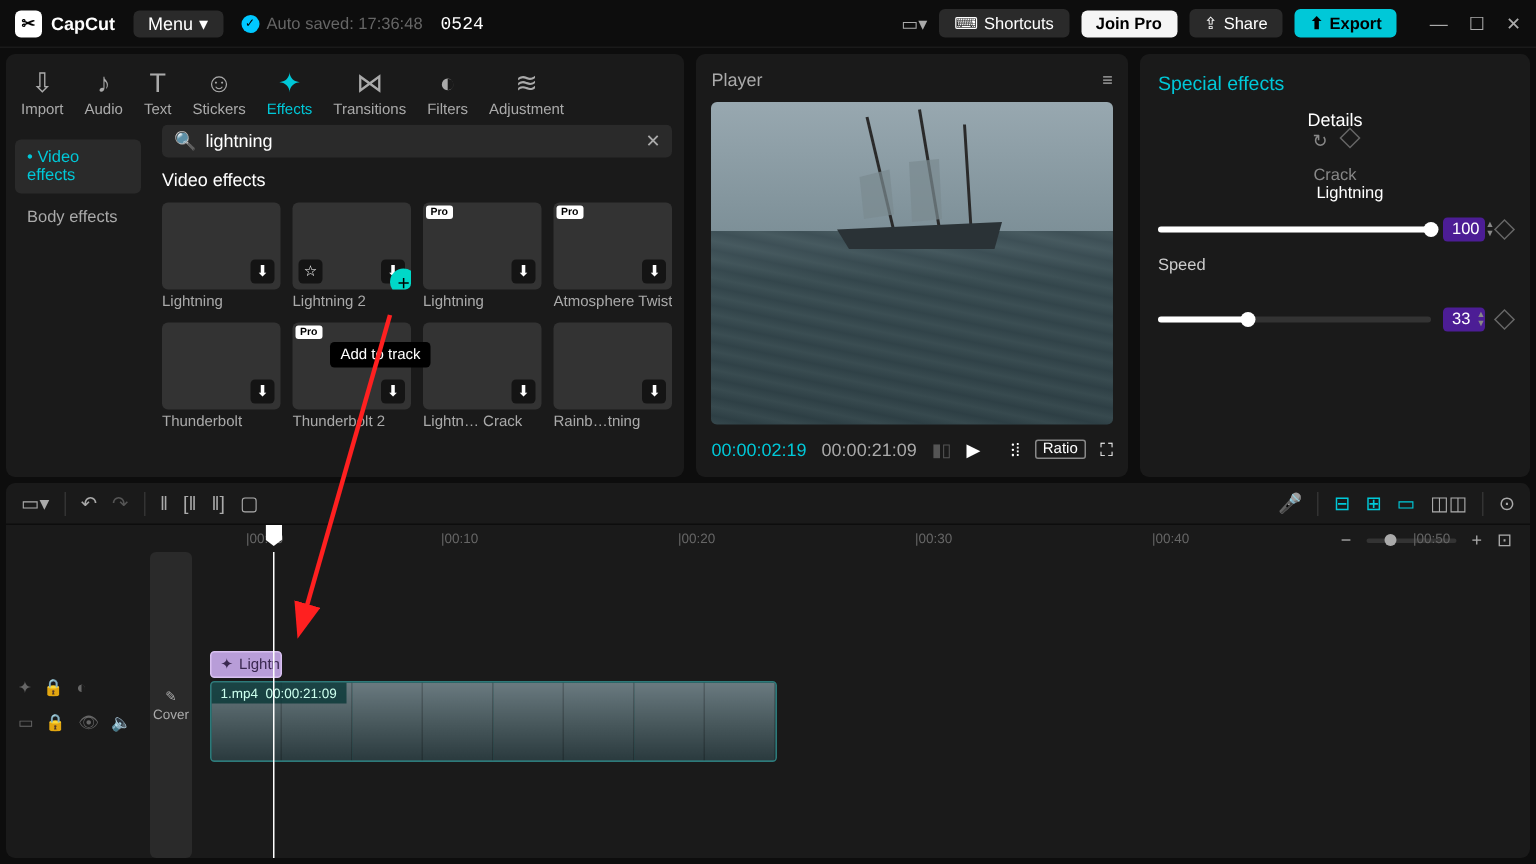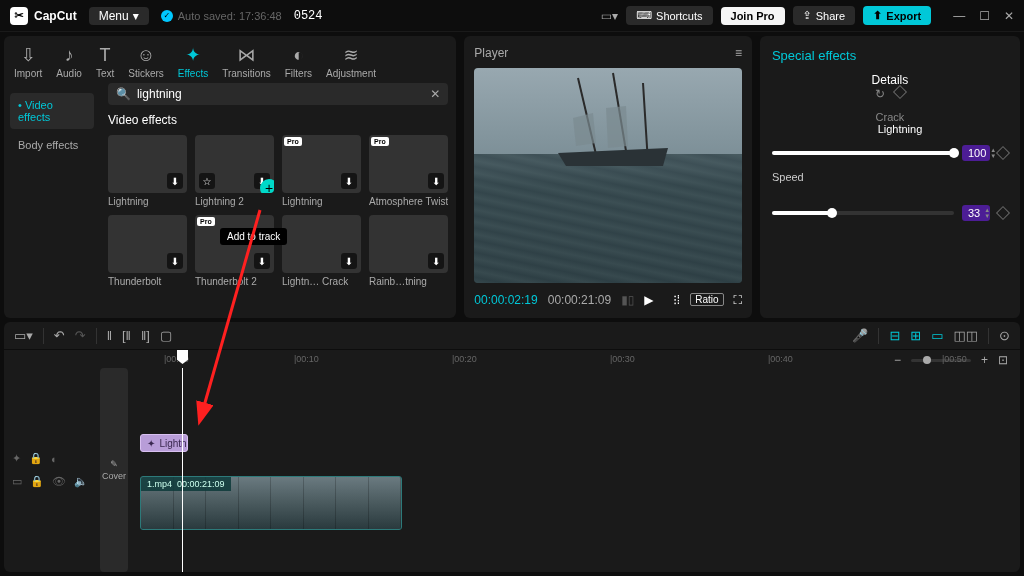--- a/index.html
+++ b/index.html
@@ -86,21 +86,21 @@
 .tl-ruler { height: 18px; display: flex; align-items: center; position: relative; font-size: 9px; color: #666; padding-left: 130px; }
 .tl-ruler .tick { position: absolute; }
 .tl-body { flex: 1; position: relative; display: flex; }
 .tl-gutter { width: 96px; display: flex; flex-direction: column; justify-content: center; gap: 10px; padding: 8px; }
 .gutter-row { display: flex; gap: 8px; align-items: center; color: #666; font-size: 11px; }
 .cover-btn { width: 28px; display: flex; flex-direction: column; align-items: center; justify-content: center; gap: 2px; background: #2a2a2a; border-radius: 4px; padding: 6px 2px; color: #aaa; font-size: 9px; margin-right: 4px; }
 .tl-tracks { flex: 1; position: relative; }
 .playhead { position: absolute; left: 180px; top: 0; bottom: 0; width: 1px; background: #fff; z-index: 10; }
 .playhead::before { content: ''; position: absolute; top: -18px; left: -5px; width: 11px; height: 14px; background: #fff; clip-path: polygon(0 0, 100% 0, 100% 70%, 50% 100%, 0 70%); }
 .track-fx { position: absolute; top: 66px; left: 138px; height: 18px; background: #b89dd8; border: 1px solid #d8c0f0; border-radius: 3px; padding: 0 6px; display: flex; align-items: center; gap: 4px; font-size: 10px; color: #3a2850; width: 48px; overflow: hidden; }
-.track-vid { position: absolute; top: 86px; left: 138px; height: 54px; width: 262px; background: #1d5a5a; border: 1px solid #2d7a7a; border-radius: 3px; overflow: hidden; margin-top: 22px; }
+.track-vid { position: absolute; top: 86px; left: 138px; height: 54px; width: 378px; background: #1d5a5a; border: 1px solid #2d7a7a; border-radius: 3px; overflow: hidden; }
 .track-vid .label { position: absolute; top: 0; left: 0; background: rgba(13,58,58,.85); padding: 2px 6px; font-size: 9px; color: #cfe; z-index: 2; }
 .track-vid .frames { display: flex; height: 100%; }
 .track-vid .frame { flex: 1; background: linear-gradient(180deg,#6a7a80 0%,#4a5a5e 50%,#2a3a3e 100%); border-right: 1px solid rgba(0,0,0,.2); }
 .zoom-fit { position: absolute; right: 12px; top: 3px; color: #aaa; font-size: 12px; display: flex; gap: 10px; align-items: center; }
 
 
 .arrow { position: absolute; z-index: 100; pointer-events: none; }
 
 
 .g-mtn { background: linear-gradient(180deg,#b0c4d0 0%,#8090a0 60%,#3a4550 100%); }

